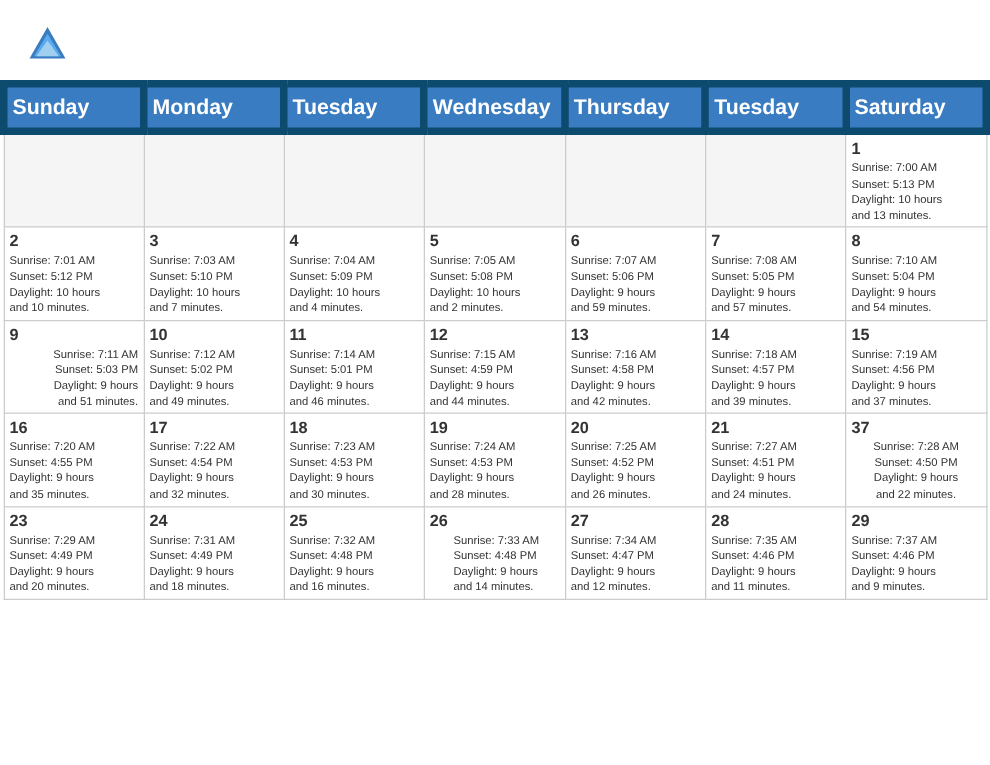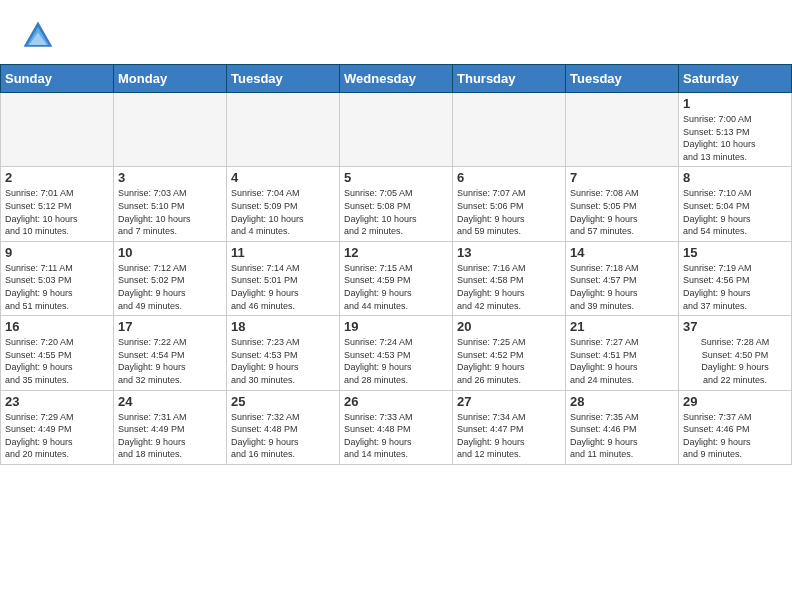--- a/index.html
+++ b/index.html
@@ -47,25 +47,25 @@
       color: #555;
     }
     .calendar {
       width: 100%;
       border-collapse: collapse;
       margin: 0;
     }
     .calendar thead tr th {
       background: #3a7cc1;
       color: #fff;
-      font-size: 13px;
+      font-size: 17px;
       font-weight: bold;
       padding: 6px 4px;
       text-align: left;
-      border: 1px solid #0c4a6e;
+      border: 6px solid #0c4a6e;
     }
     .calendar tbody tr td {
       border: 1px solid #ccc;
       vertical-align: top;
       width: 113px;
       min-height: 70px;
       padding: 3px 4px;
       font-size: 9.5px;
       color: #333;
       background: #fff;
@@ -184,21 +184,21 @@
           <span class="day-number">8</span>
           <div class="day-info" style="white-space: pre-line;">Sunrise: 7:10 AM
 Sunset: 5:04 PM
 Daylight: 9 hours
 and 54 minutes.</div>
         </td>
       </tr>
       <tr>
         <td>
           <span class="day-number">9</span>
-          <div class="day-info" style="white-space: pre-line;">Sunrise: 7:11 AM
+          <div class="day-info" style="white-space: pre-line; text-align: right;">Sunrise: 7:11 AM
 Sunset: 5:03 PM
 Daylight: 9 hours
 and 51 minutes.</div>
         </td>
         <td>
           <span class="day-number">10</span>
           <div class="day-info" style="white-space: pre-line;">Sunrise: 7:12 AM
 Sunset: 5:02 PM
 Daylight: 9 hours
 and 49 minutes.</div>
@@ -307,21 +307,21 @@
         </td>
         <td>
           <span class="day-number">25</span>
           <div class="day-info" style="white-space: pre-line;">Sunrise: 7:32 AM
 Sunset: 4:48 PM
 Daylight: 9 hours
 and 16 minutes.</div>
         </td>
         <td>
           <span class="day-number">26</span>
-          <div class="day-info" style="white-space: pre-line;">Sunrise: 7:33 AM
+          <div class="day-info" style="white-space: pre-line; margin-left: 19px;">Sunrise: 7:33 AM
 Sunset: 4:48 PM
 Daylight: 9 hours
 and 14 minutes.</div>
         </td>
         <td>
           <span class="day-number">27</span>
           <div class="day-info" style="white-space: pre-line;">Sunrise: 7:34 AM
 Sunset: 4:47 PM
 Daylight: 9 hours
 and 12 minutes.</div>

